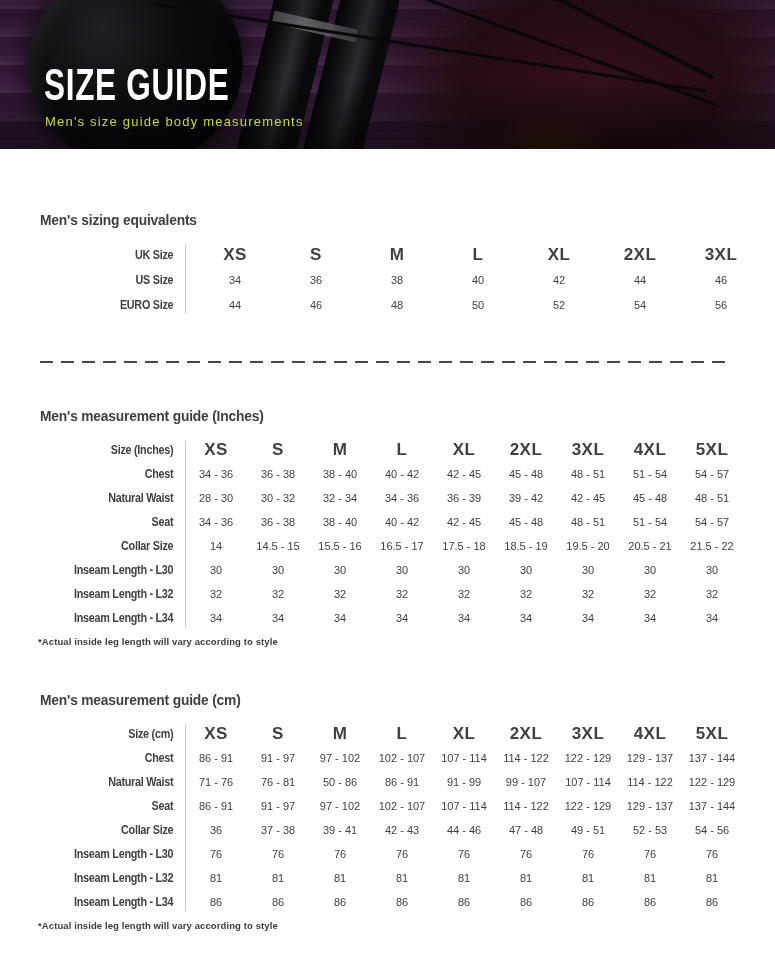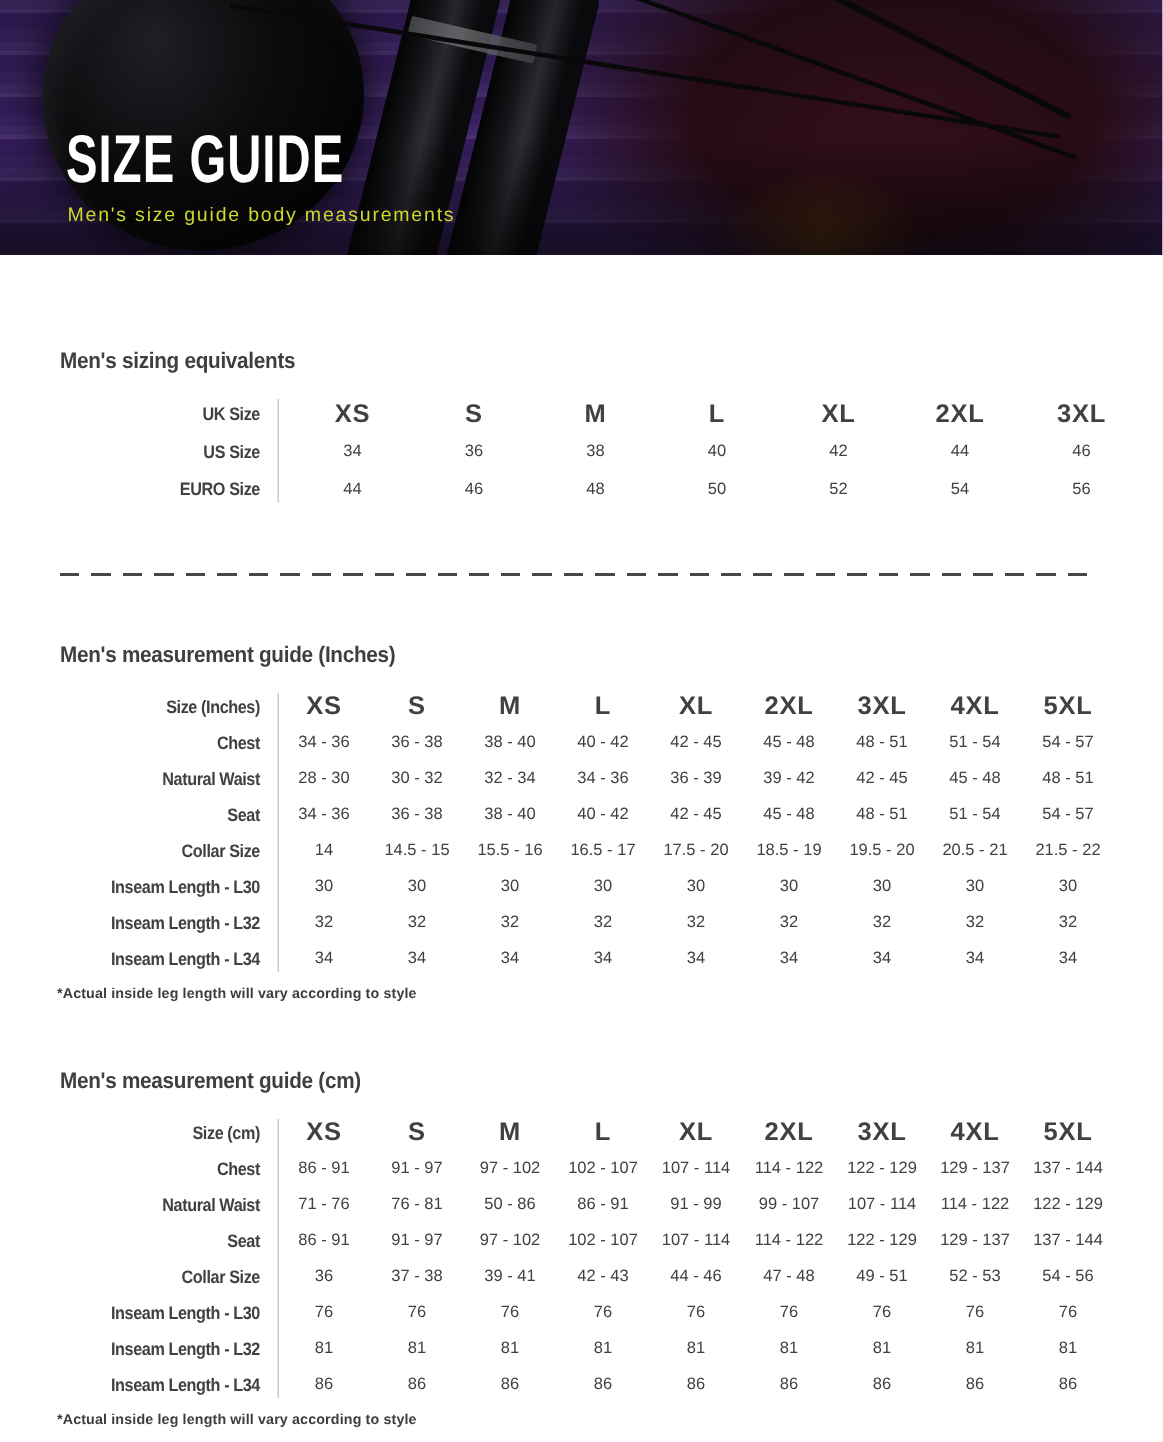--- a/index.html
+++ b/index.html
@@ -7,22 +7,22 @@
   body {
     width:775px; height:961px;
     background:#ffffff;
     font-family:"Liberation Sans", sans-serif;
     color:#414042;
     overflow:hidden;
   }
 
   
   .hero {
-    position:relative; height:170px;
-    background:#6d28d9;
+    position:relative; height:149px;
+    background:#701a75;
     overflow:hidden;
   }
   .hero-pipes {
     position:absolute; inset:0;
     background:repeating-linear-gradient(180deg,
       #55555b 0 6px, #74747a 6px 9px, #2a2a2e 9px 20px, #3b3b41 20px 28px);
     opacity:.45;
   }
   .hero-headlight {
     position:absolute; left:28px; top:-38px; width:215px; height:205px;
@@ -230,21 +230,21 @@
           <span class="tcell">48 - 51</span>
           <span class="tcell">51 - 54</span>
           <span class="tcell">54 - 57</span>
         </div>
         <div class="trow">
           <span class="tlabel">Collar Size</span>
           <span class="tcell">14</span>
           <span class="tcell">14.5 - 15</span>
           <span class="tcell">15.5 - 16</span>
           <span class="tcell">16.5 - 17</span>
-          <span class="tcell">17.5 - 20</span>
+          <span class="tcell">17.5 - 18</span>
           <span class="tcell">18.5 - 19</span>
           <span class="tcell">19.5 - 20</span>
           <span class="tcell">20.5 - 21</span>
           <span class="tcell">21.5 - 22</span>
         </div>
         <div class="trow">
           <span class="tlabel">Inseam Length - L30</span>
           <span class="tcell">30</span>
           <span class="tcell">30</span>
           <span class="tcell">30</span>

